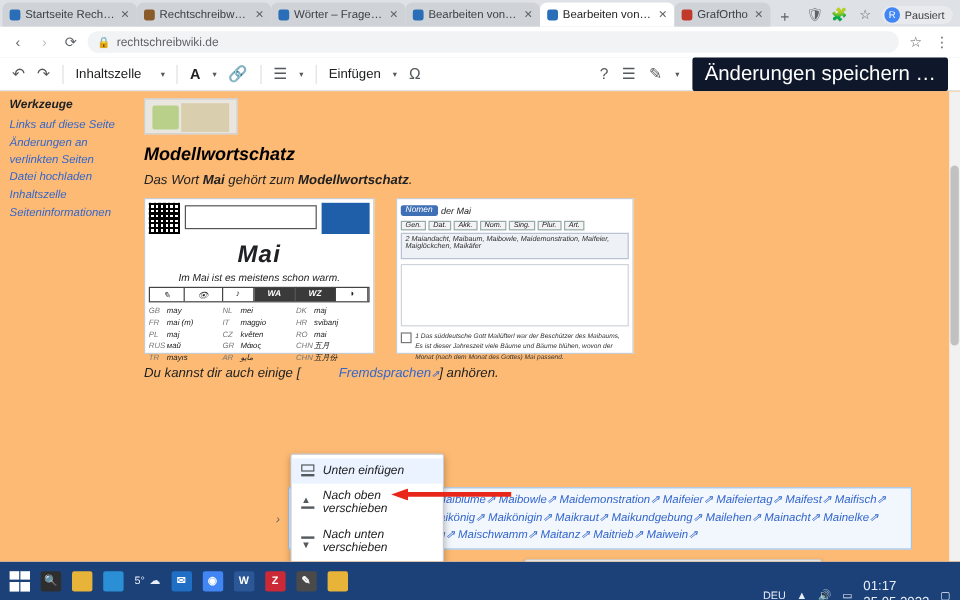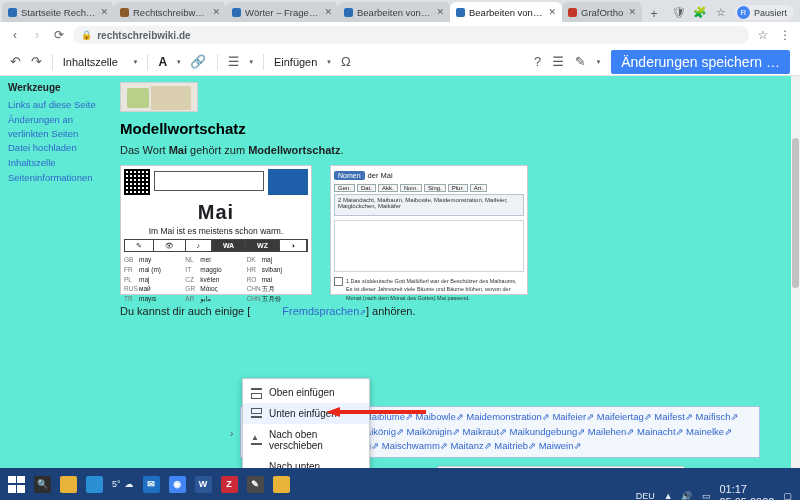--- a/index.html
+++ b/index.html
@@ -40,41 +40,41 @@
   
   .navbar { height:26px; background:#fff; display:flex; align-items:center; gap:6px; padding:0 7px; }
   .nav-btn { width:16px; height:16px; display:flex; align-items:center; justify-content:center;
     color:#5f6368; font-size:12px; }
   .nav-btn.disabled { color:#bdc1c6; }
   .omnibox {
     flex:1 1 auto; height:18px; background:#f1f3f4; border-radius:9px;
     display:flex; align-items:center; gap:5px; padding:0 8px; font-size:10px; color:#202124;
   }
   .lock-ico { font-size:9px; color:#5f6368; }
-  .url-host { color:#5f6368;font-weight:bold; }
+  .url-host { color:#5f6368; }
   .omnibox-right { display:flex; align-items:center; gap:6px; }
 
   
   .edtoolbar {
     height:28px; background:#fff; border-bottom:1px solid #e3e3e3;
     display:flex; align-items:center; gap:10px; padding:0 10px; position:relative;
   }
   .tb-ico { color:#54595d; font-size:13px; display:flex; align-items:center; justify-content:center; }
   .tb-sep { width:1px; height:16px; background:#e0e0e0; }
   .tb-select { display:flex; align-items:center; gap:16px; font-size:11px; color:#202122; }
   .caret { font-size:7px; color:#54595d; }
   .tb-right { margin-left:auto; display:flex; align-items:center; gap:11px; }
   .save-btn {
-    background:#3b82f6; color:#fff; font-size:14px; border-radius:2px;
+    background:#0f172a; color:#fff; font-size:17px; border-radius:2px;
     padding:4px 10px; white-space:nowrap;
   }
   .letterA { font-weight:bold; font-size:12px; color:#202122; }
 
   
-  .content-area { flex:1 1 auto; display:flex; background:#5eead4; position:relative; overflow:hidden; }
+  .content-area { flex:1 1 auto; display:flex; background:#fdba74; position:relative; overflow:hidden;font-style:italic; }
 
   .sidebar { width:112px; flex:0 0 112px; padding:6px 6px 0 8px; font-size:9.5px; }
   .sidebar h4 { margin:0 0 5px 0; font-size:10px; font-weight:bold; color:#202122; }
   .sidebar a { display:block; color:#3366cc; line-height:1.45; margin-bottom:1px; }
 
   .article { flex:1 1 auto; padding:6px 14px 0 8px; position:relative; overflow:hidden; }
 
   .thumb-top { width:78px; height:30px; background:#e9e6df; border:1px solid #cfcfcf; position:relative; overflow:hidden; }
   .thumb-top:before { content:""; position:absolute; left:6px; top:5px; width:22px; height:20px; background:#b8d08a; border-radius:2px; }
   .thumb-top:after { content:""; position:absolute; left:30px; top:3px; width:40px; height:24px; background:#d9cfae; }
@@ -362,24 +362,20 @@
       </div>
       <div class="collapse-chev">›</div>
 
       <div class="tablewidget">
         
         
         
       </div>
 
       <div class="ctxmenu">
-        <div class="item">
-          <span class="mini-ico mi-rows"></span>
-          <span>Oben einfügen</span>
-        </div>
         <div class="item highlight">
           <span class="mini-ico mi-rows2"></span>
           <span>Unten einfügen</span>
         </div>
         <div class="item">
           <span class="mini-ico mi-arrowup"></span>
           <span>Nach oben verschieben</span>
         </div>
         <div class="item">
           <span class="mini-ico mi-arrowdn"></span>

